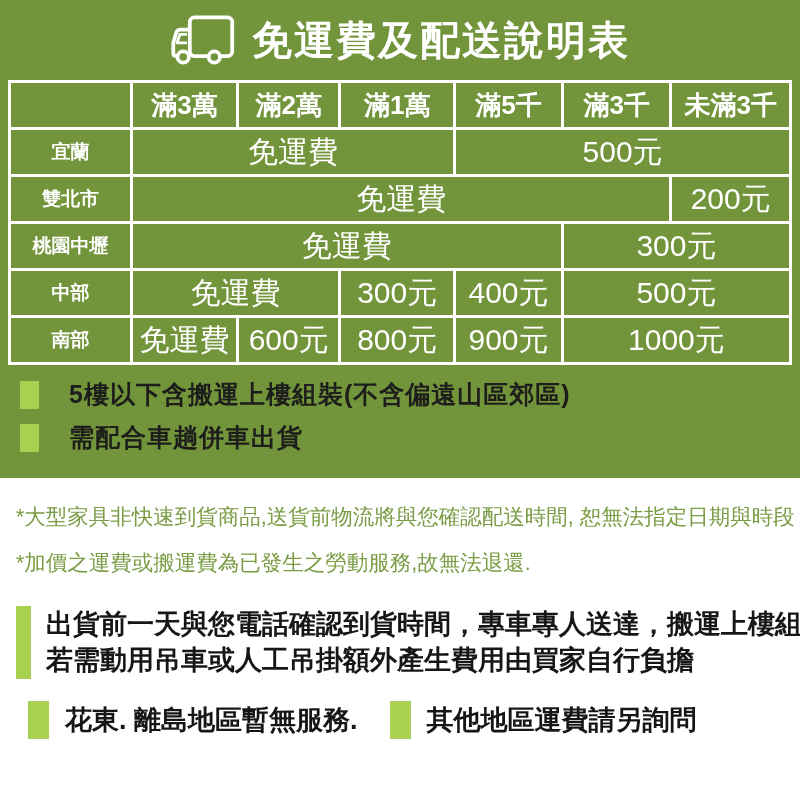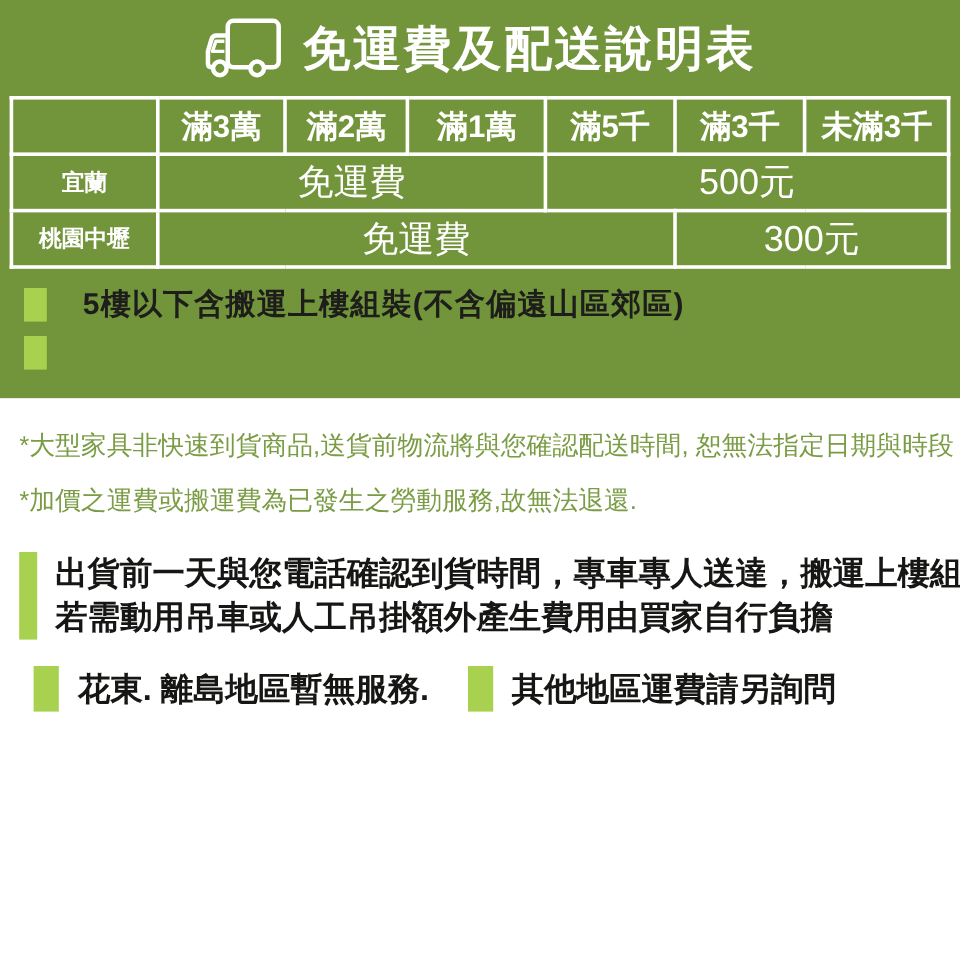--- a/index.html
+++ b/index.html
@@ -181,34 +181,55 @@
         <th>未滿3千</th>
       </tr>
     </thead>
     <tbody>
       <tr>
         <th class="region-cell">宜蘭</th>
         <td class="value-cell" colspan="3">免運費</td>
         <td class="value-cell" colspan="3">500元</td>
       </tr>
       <tr>
+        <th class="region-cell">雙北市</th>
+        <td class="value-cell" colspan="5">免運費</td>
+        <td class="value-cell" colspan="1">200元</td>
+      </tr>
+      <tr>
         <th class="region-cell">桃園中壢</th>
         <td class="value-cell" colspan="4">免運費</td>
         <td class="value-cell" colspan="2">300元</td>
+      </tr>
+      <tr>
+        <th class="region-cell">中部</th>
+        <td class="value-cell" colspan="2">免運費</td>
+        <td class="value-cell" colspan="1">300元</td>
+        <td class="value-cell" colspan="1">400元</td>
+        <td class="value-cell" colspan="2">500元</td>
+      </tr>
+      <tr>
+        <th class="region-cell">南部</th>
+        <td class="value-cell" colspan="1">免運費</td>
+        <td class="value-cell" colspan="1">600元</td>
+        <td class="value-cell" colspan="1">800元</td>
+        <td class="value-cell" colspan="1">900元</td>
+        <td class="value-cell" colspan="2">1000元</td>
       </tr>
     </tbody>
   </table>
 
   <div class="green-notes">
     <div class="green-note">
       <span class="square-bullet"></span>
       <span class="green-note-text">5樓以下含搬運上樓組裝(不含偏遠山區郊區)</span>
     </div>
     <div class="green-note">
       <span class="square-bullet"></span>
+      <span class="green-note-text">需配合車趟併車出貨</span>
     </div>
   </div>
 
 </div>
 
 <div class="white-section">
 
   <div class="fine-print-line">*大型家具非快速到貨商品,送貨前物流將與您確認配送時間, 恕無法指定日期與時段</div>
   <div class="fine-print-line">*加價之運費或搬運費為已發生之勞動服務,故無法退還.</div>
 

